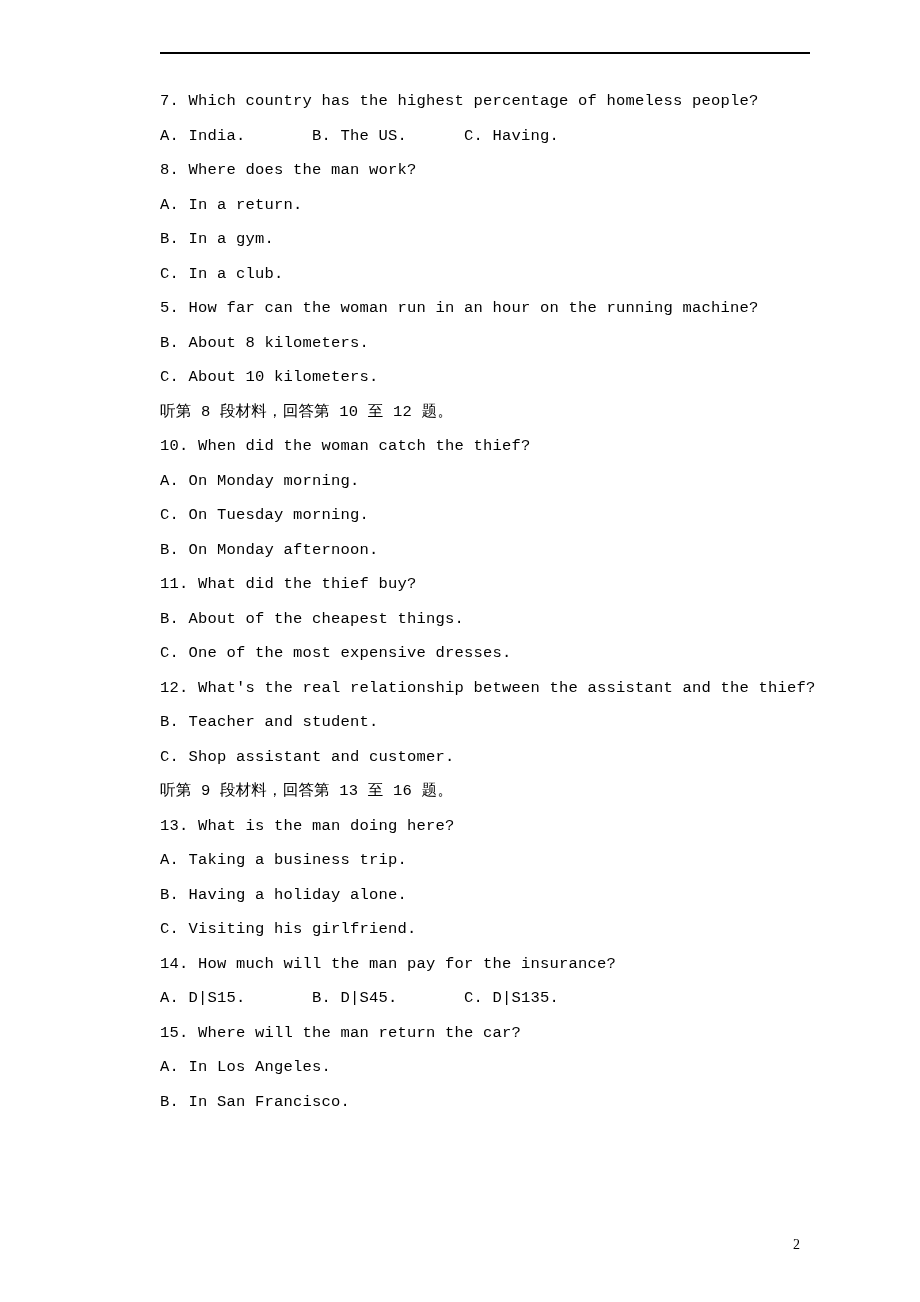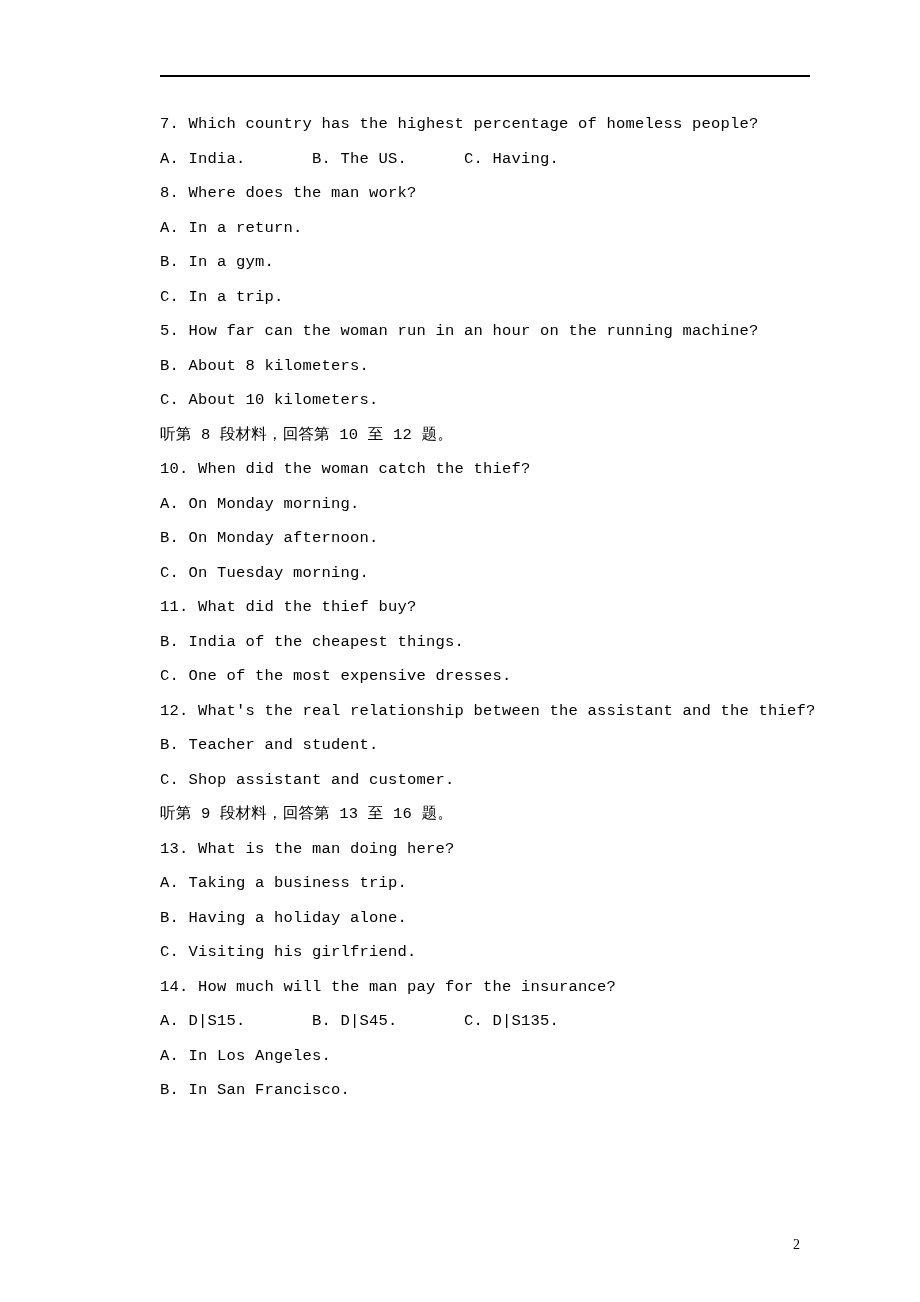--- a/index.html
+++ b/index.html
@@ -6,21 +6,21 @@
     margin: 0;
     padding: 0;
     background: #ffffff;
     width: 920px;
   }
   .page {
     width: 920px;
     height: 1302px;
     position: relative;
     box-sizing: border-box;
-    padding: 75px 110px 0 160px;
+    padding: 52px 110px 0 160px;
     font-family: "SimSun", "NSimSun", "Courier New", monospace;
     font-size: 15.5px;
     color: #000000;
     line-height: 1.0;
   }
   .hr-top {
     border: none;
     border-top: 2px solid #000;
     margin: 0 0 40px 0;
     width: 650px;
@@ -42,39 +42,40 @@
 <body>
 
 <div class="page">
   <hr class="hr-top">
 
   <p class="line">7. Which country has the highest percentage of homeless people?</p>
   <p class="line">A. India.       B. The US.      C. Having.</p>
   <p class="line">8. Where does the man work?</p>
   <p class="line">A. In a return.</p>
   <p class="line">B. In a gym.</p>
-  <p class="line">C. In a trip.</p>
+  <p class="line">C. In a club.</p>
   <p class="line">5. How far can the woman run in an hour on the running machine?</p>
   <p class="line">B. About 8 kilometers.</p>
   <p class="line">C. About 10 kilometers.</p>
   <p class="line">听第 8 段材料，回答第 10 至 12 题。</p>
   <p class="line">10. When did the woman catch the thief?</p>
   <p class="line">A. On Monday morning.</p>
+  <p class="line">C. On Tuesday morning.</p>
   <p class="line">B. On Monday afternoon.</p>
-  <p class="line">C. On Tuesday morning.</p>
   <p class="line">11. What did the thief buy?</p>
-  <p class="line">B. India of the cheapest things.</p>
+  <p class="line">B. About of the cheapest things.</p>
   <p class="line">C. One of the most expensive dresses.</p>
   <p class="line">12. What's the real relationship between the assistant and the thief?</p>
   <p class="line">B. Teacher and student.</p>
   <p class="line">C. Shop assistant and customer.</p>
   <p class="line">听第 9 段材料，回答第 13 至 16 题。</p>
   <p class="line">13. What is the man doing here?</p>
   <p class="line">A. Taking a business trip.</p>
   <p class="line">B. Having a holiday alone.</p>
   <p class="line">C. Visiting his girlfriend.</p>
   <p class="line">14. How much will the man pay for the insurance?</p>
   <p class="line">A. D|S15.       B. D|S45.       C. D|S135.</p>
+  <p class="line">15. Where will the man return the car?</p>
   <p class="line">A. In Los Angeles.</p>
   <p class="line">B. In San Francisco.</p>
 
   <div class="page-num">2</div>
 </div>
 
 </body></html>

